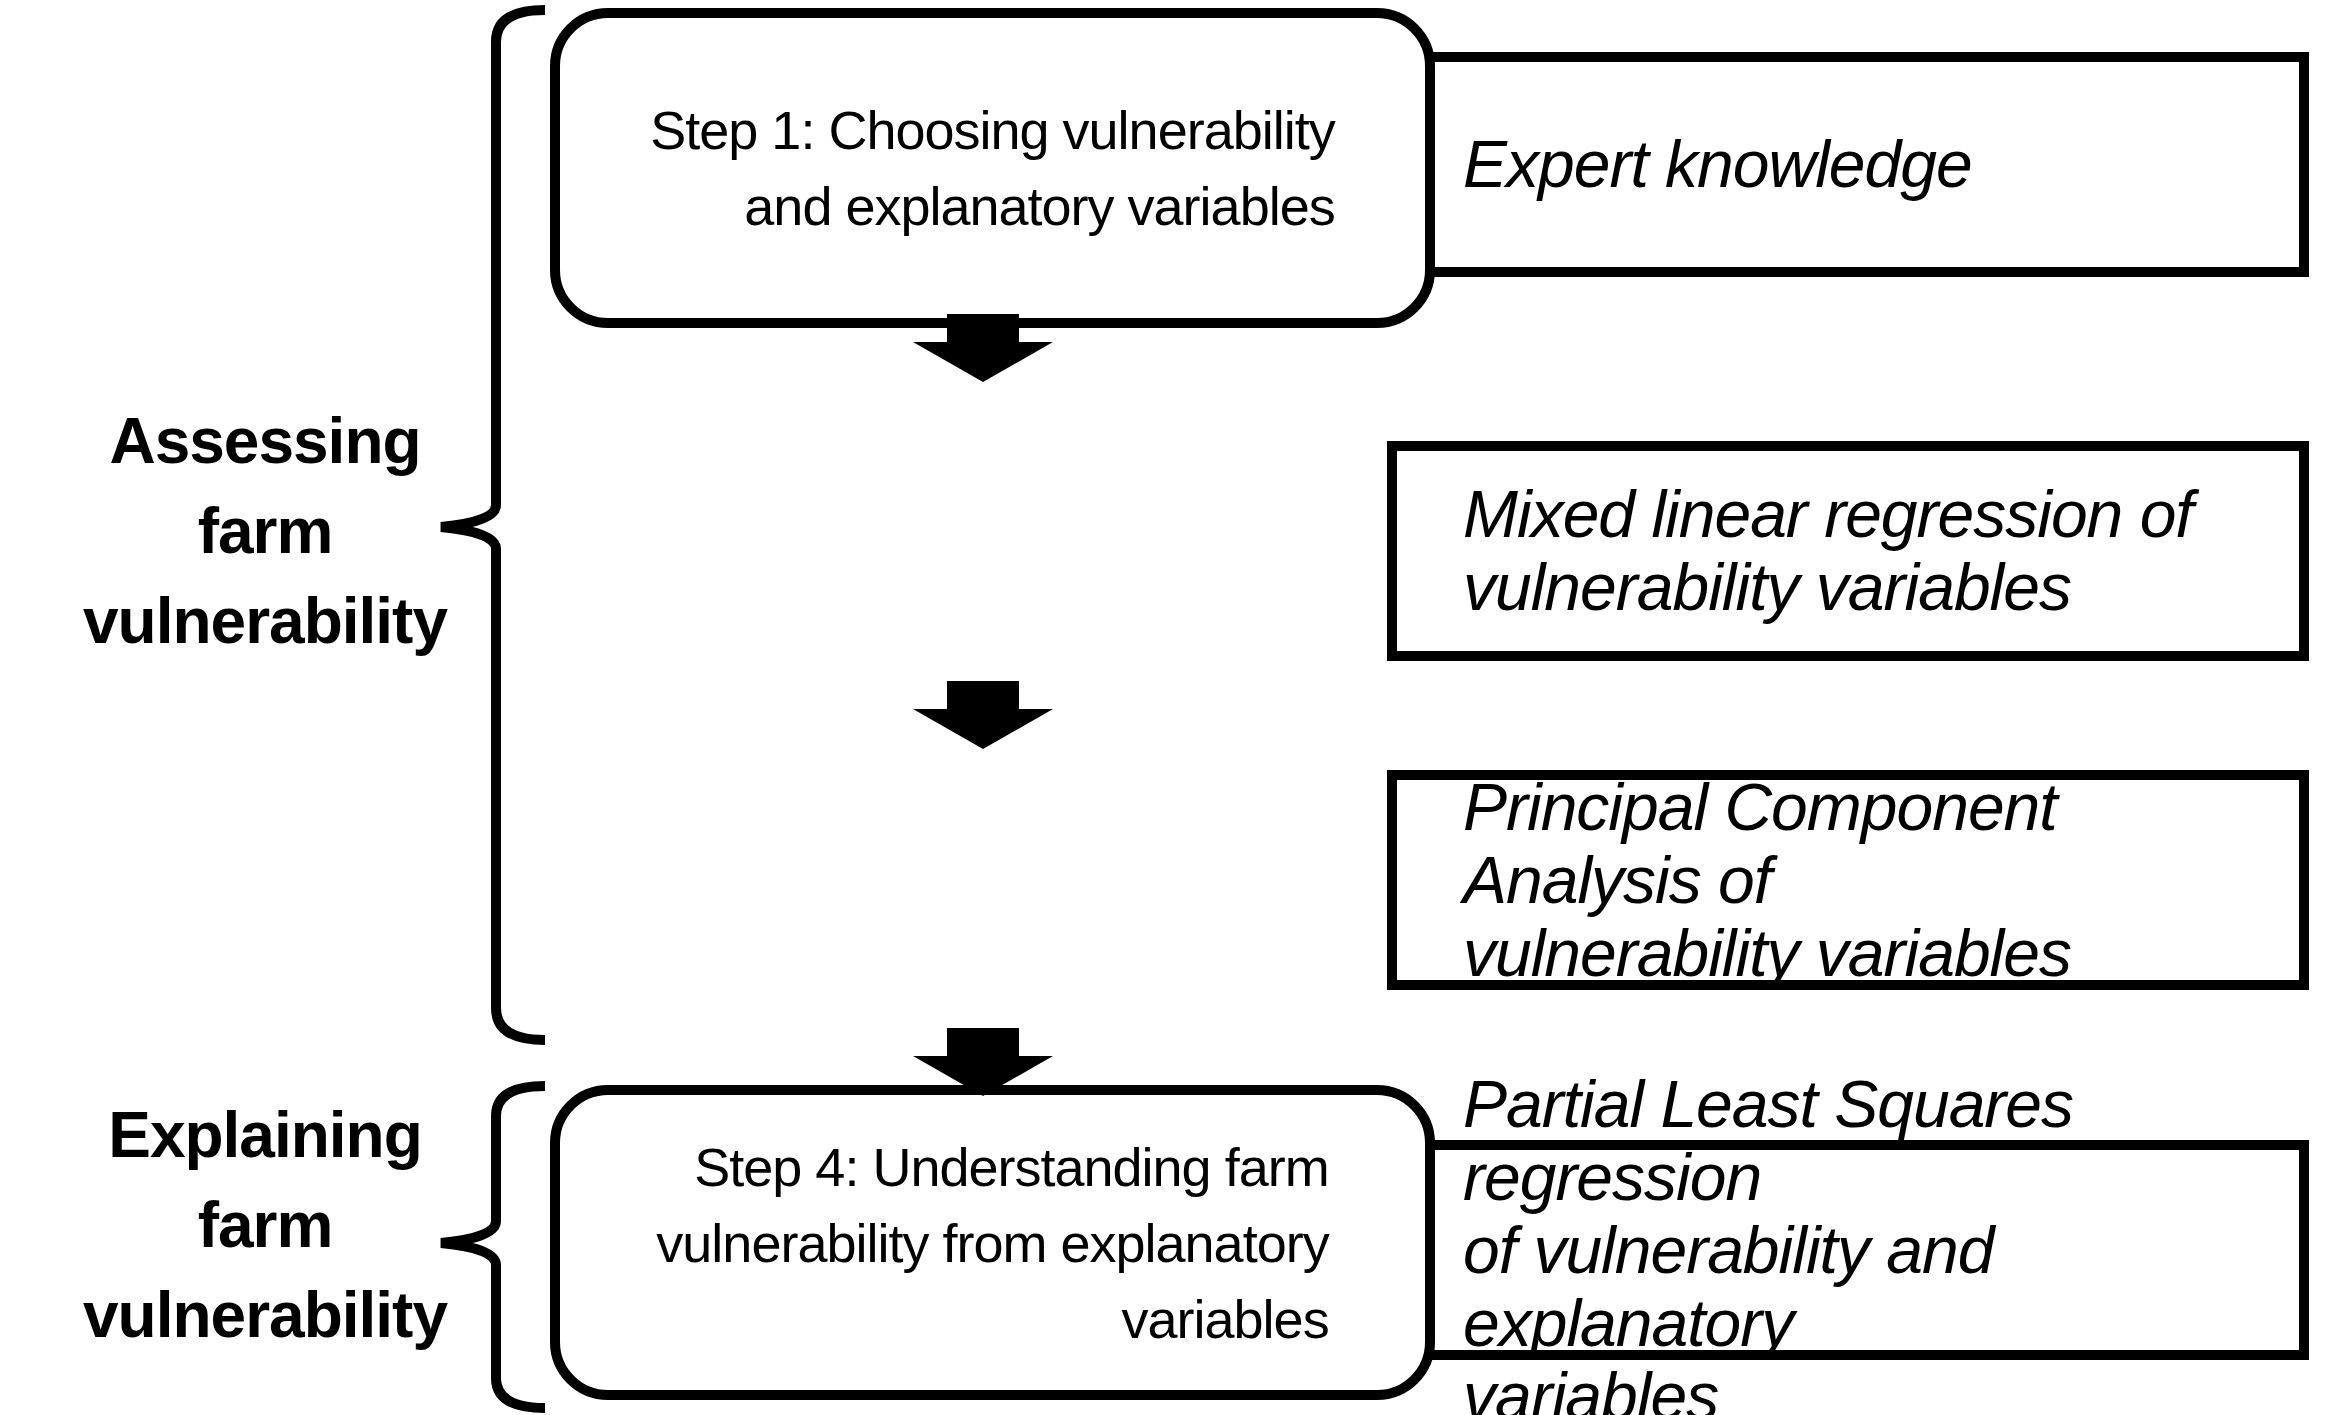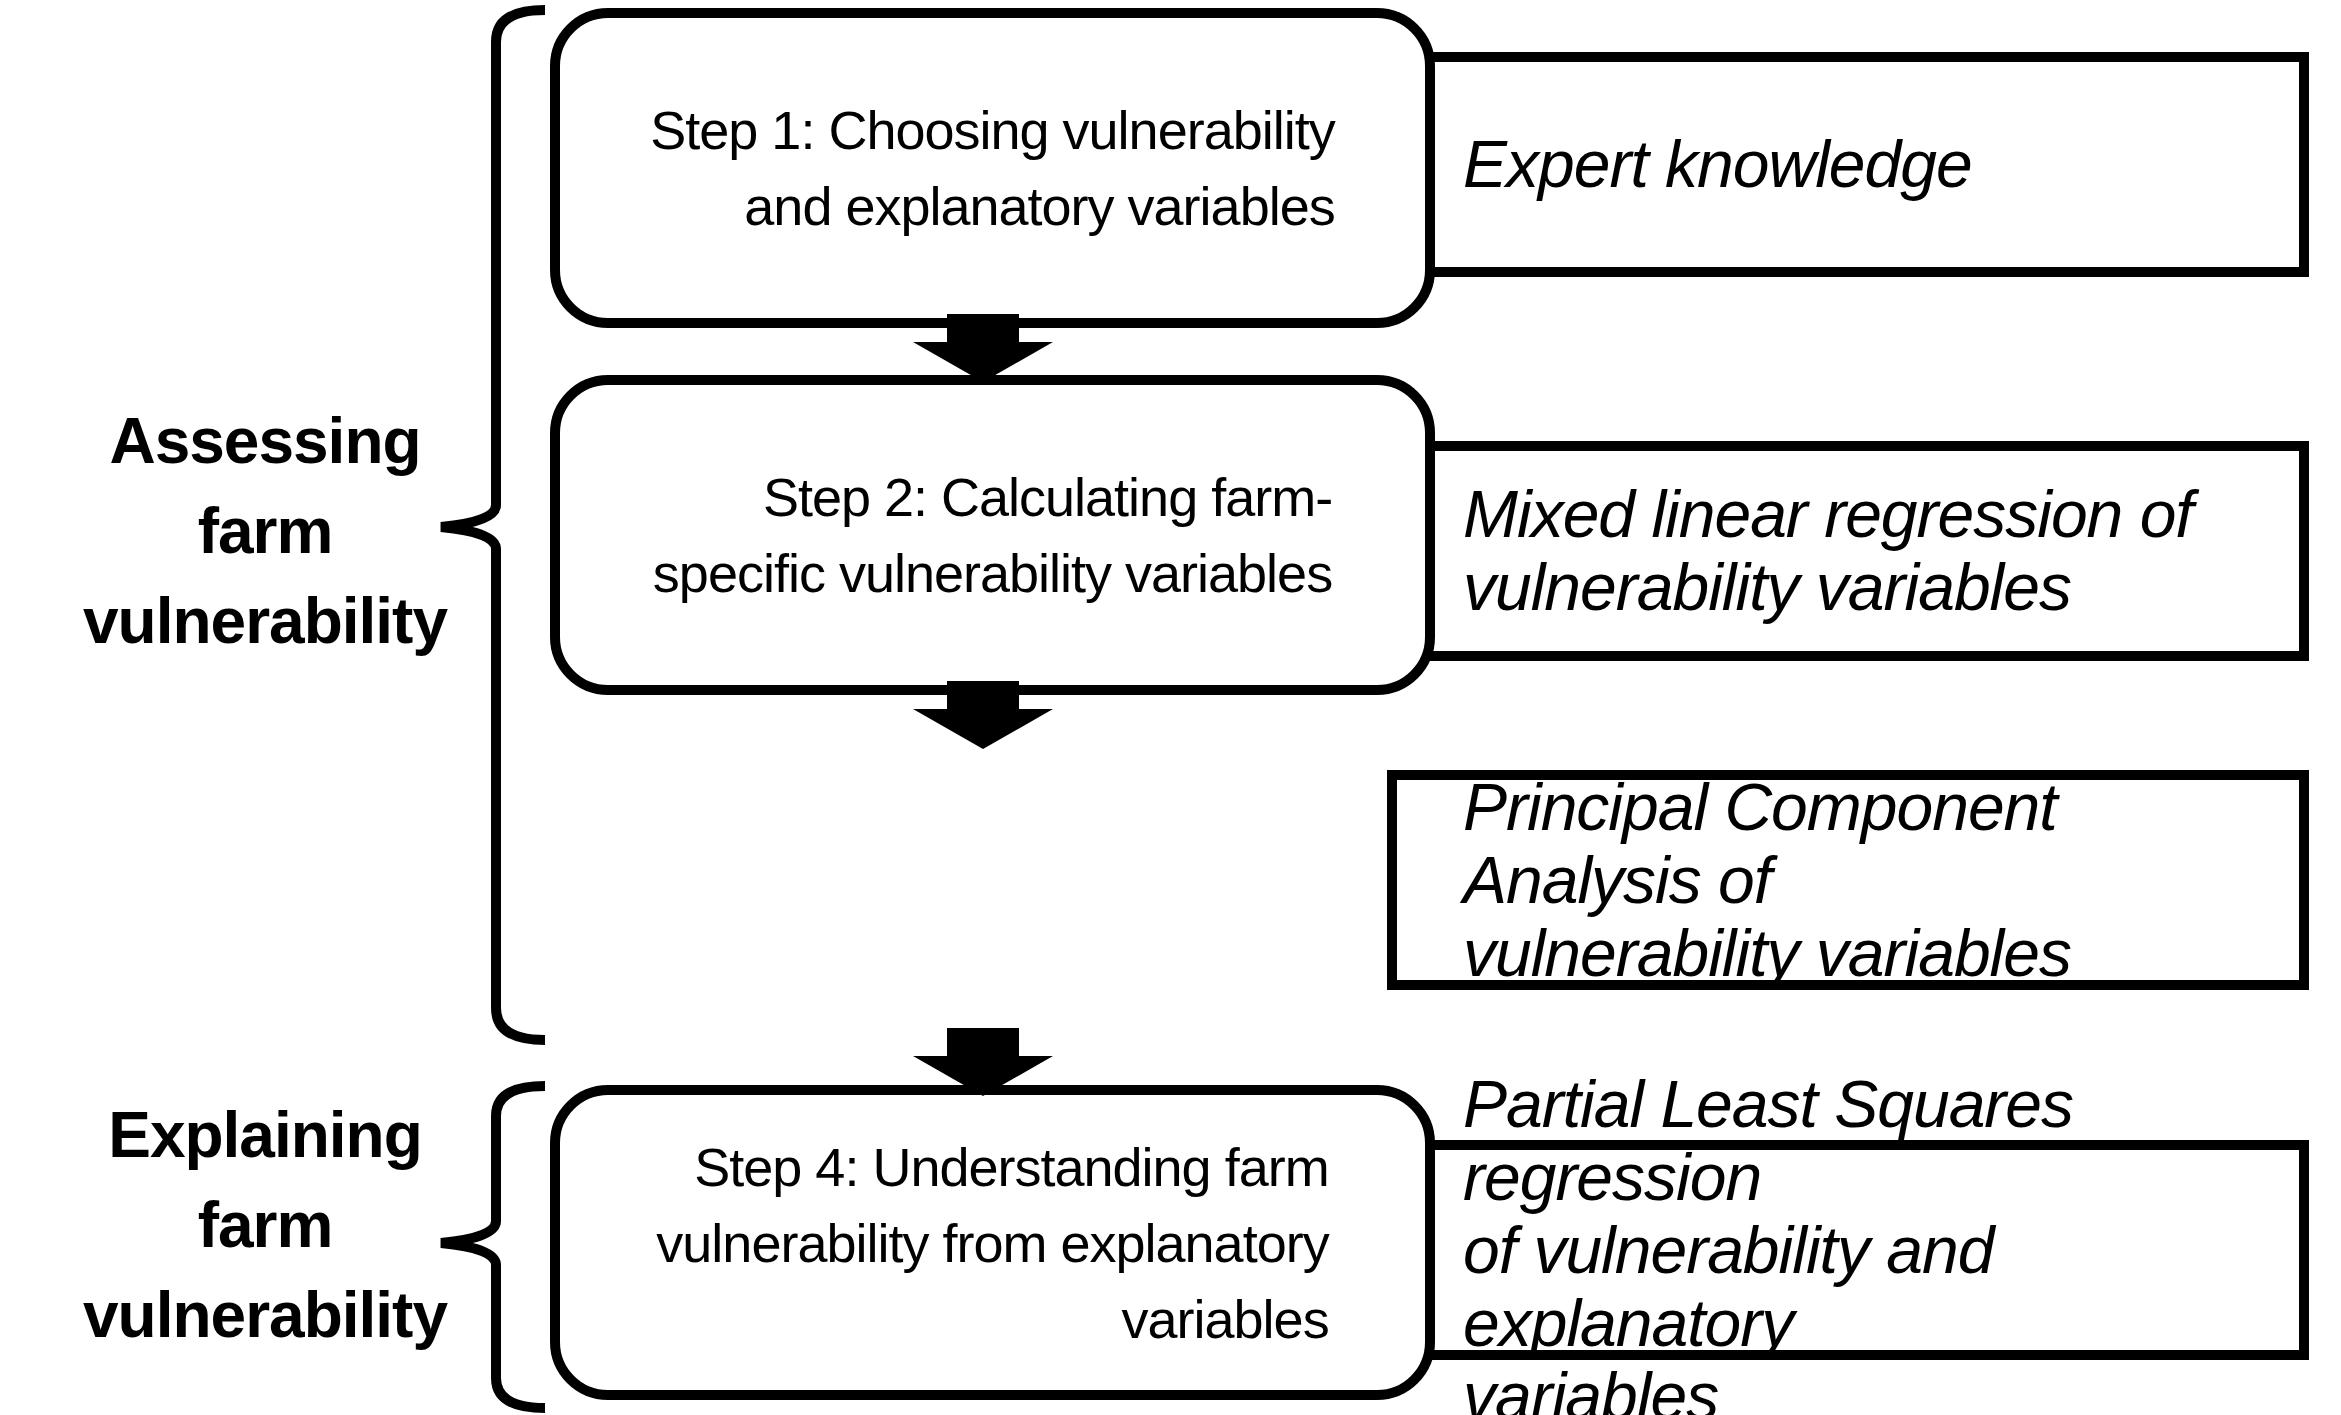--- a/index.html
+++ b/index.html
@@ -104,22 +104,20 @@
 vulnerability</div>
 
   <div class="side-label label-explaining">Explaining
 farm
 vulnerability</div>
 
   <div class="step-box box-1">Step 1: Choosing vulnerability
 and explanatory variables</div>
   <div class="method-box method-1">Expert knowledge</div>
 
-  <div class="step-box box-2">Step 2: Calculating farm-
-specific vulnerability variables</div>
   <div class="method-box method-2">Mixed linear regression of
 vulnerability variables</div>
 
   <div class="method-box method-3">Principal Component Analysis of
 vulnerability variables</div>
 
   <div class="step-box box-4">Step 4: Understanding farm
 vulnerability from explanatory
 variables</div>
   <div class="method-box method-4">Partial Least Squares regression

